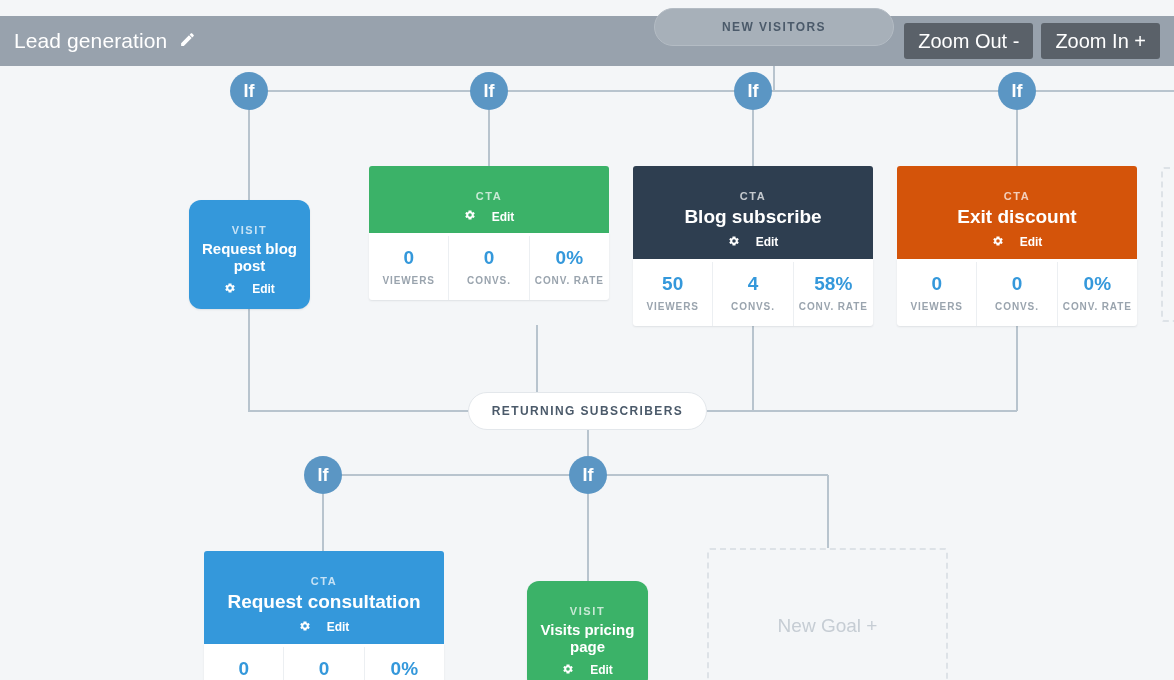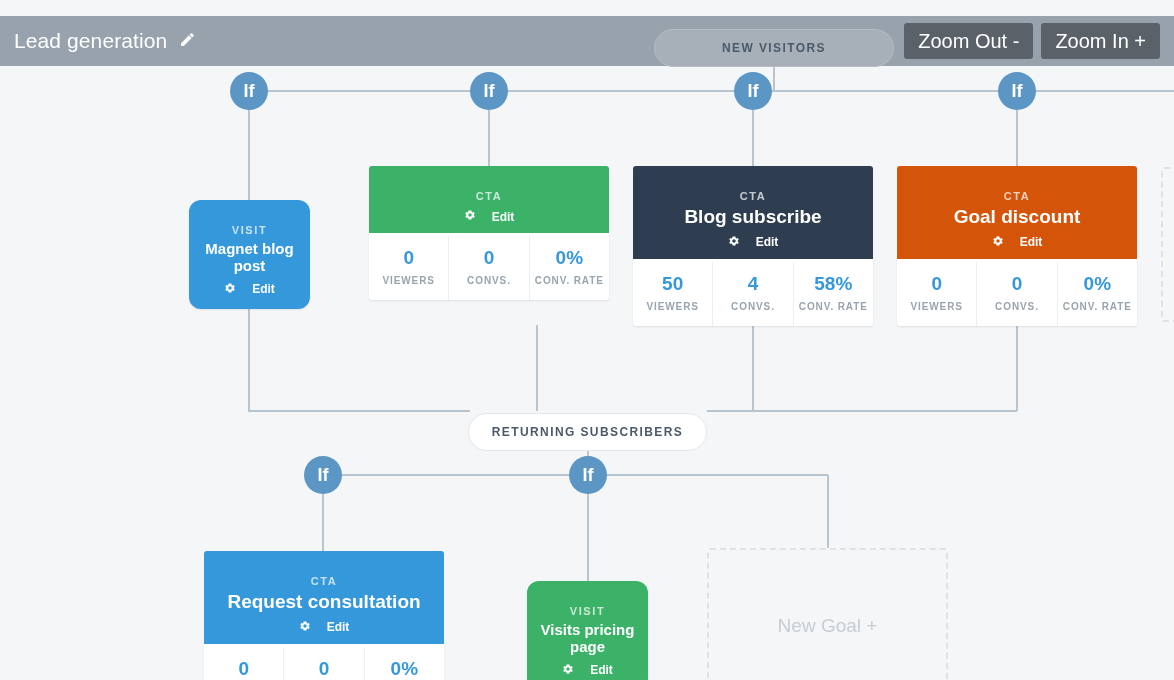--- a/index.html
+++ b/index.html
@@ -51,21 +51,20 @@
   
   .pill {
     position: absolute; z-index: 45;
     background: #ffffff;
     border: 1px solid #e3e7eb;
     border-radius: 22px;
     height: 38px;
     display: flex; align-items: center; justify-content: center;
     font-size: 12px; font-weight: bold; letter-spacing: 1.4px;
     color: #4b5a6a;
-    margin-top: 21px;
   }
   #pill-new-visitors {
     left: 654px; top: 8px; width: 240px;
     background: #a7b0b9;
     border: 1px solid #b4bcc4;
     color: #4b5a6a;
     z-index: 60;
   }
   #pill-returning {
     left: 468px; top: 392px; width: 239px;
@@ -206,21 +205,21 @@
   <div class="if-node" style="left:230px; top:72px;">If</div>
   <div class="if-node" style="left:470px; top:72px;">If</div>
   <div class="if-node" style="left:734px; top:72px;">If</div>
   <div class="if-node" style="left:998px; top:72px;">If</div>
   <div class="if-node" style="left:304px; top:456px;">If</div>
   <div class="if-node" style="left:569px; top:456px;">If</div>
 
   <div class="card visit-card" style="left:189px; top:200px; width:121px;">
     <div class="card-head" style="background:#3498db;">
       <div class="card-kind">VISIT</div>
-      <div class="card-title" style="font-size:15px;">Magnet blog post</div>
+      <div class="card-title" style="font-size:15px;">Request blog post</div>
       <div class="card-edit">
         <span class="gear-icon">
           <svg width="12" height="12" viewBox="0 0 24 24" fill="#ffffff">
               <path d="M19.4 13a7.8 7.8 0 000-2l2.1-1.6-2-3.5-2.5 1a7.6 7.6 0 00-1.7-1L15 3H9l-.3 2.9a7.6 7.6 0 00-1.7 1l-2.5-1-2 3.5L4.6 11a7.8 7.8 0 000 2l-2.1 1.6 2 3.5 2.5-1c.5.4 1.1.7 1.7 1L9 21h6l.3-2.9c.6-.3 1.2-.6 1.7-1l2.5 1 2-3.5-2.1-1.6zM12 15.5A3.5 3.5 0 1115.5 12 3.5 3.5 0 0112 15.5z"></path>
             </svg>
         </span>
         <span>Edit</span>
       </div>
     </div>
   </div>
@@ -278,21 +277,21 @@
       <div class="stat">
         <div class="stat-val">58%</div>
         <div class="stat-lbl">CONV. RATE</div>
       </div>
     </div>
   </div>
 
   <div class="card" style="left:897px; top:166px; width:240px;">
     <div class="card-head" style="background:#d4540a;">
       <div class="card-kind">CTA</div>
-      <div class="card-title">Goal discount</div>
+      <div class="card-title">Exit discount</div>
       <div class="card-edit">
         <span class="gear-icon">
           <svg width="12" height="12" viewBox="0 0 24 24" fill="#ffffff">
               <path d="M19.4 13a7.8 7.8 0 000-2l2.1-1.6-2-3.5-2.5 1a7.6 7.6 0 00-1.7-1L15 3H9l-.3 2.9a7.6 7.6 0 00-1.7 1l-2.5-1-2 3.5L4.6 11a7.8 7.8 0 000 2l-2.1 1.6 2 3.5 2.5-1c.5.4 1.1.7 1.7 1L9 21h6l.3-2.9c.6-.3 1.2-.6 1.7-1l2.5 1 2-3.5-2.1-1.6zM12 15.5A3.5 3.5 0 1115.5 12 3.5 3.5 0 0112 15.5z"></path>
             </svg>
         </span>
         <span>Edit</span>
       </div>
     </div>
     <div class="stats">

